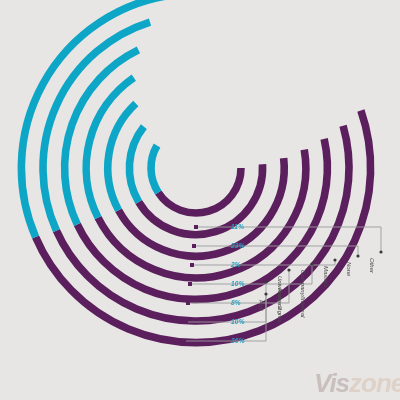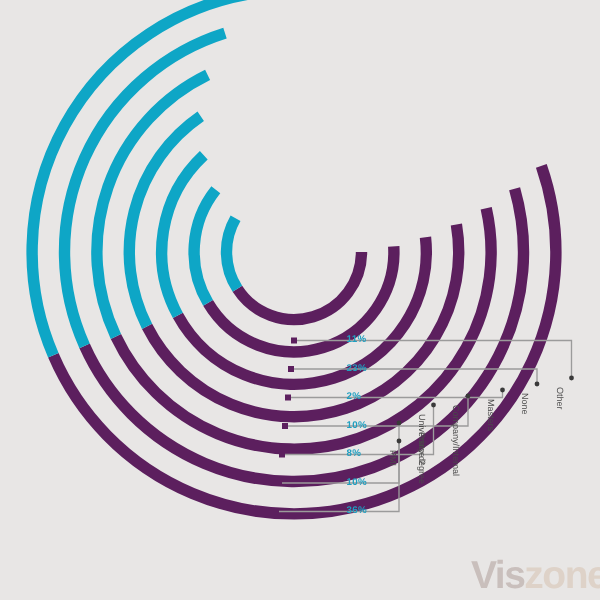--- a/index.html
+++ b/index.html
@@ -2,21 +2,21 @@
 <html><head>
 <meta charset="utf-8">
 <style>
   html,body{margin:0;padding:0;}
   body{
     width:400px;height:400px;overflow:hidden;
     background:#e8e6e5;
     font-family:"Liberation Sans", sans-serif;
     position:relative;
   }
-  #stage{position:absolute;inset:0;width:400px;height:336px;}
+  #stage{position:absolute;inset:0;width:400px;height:336px;font-style:italic;}
   svg.layer{position:absolute;left:0;top:0;width:400px;height:400px;display:block;}
 
   .wm{
     position:absolute; left:314px; top:368px;
     font-size:26px; font-weight:bold; letter-spacing:-1px;
     pointer-events:none; user-select:none;
   }
   .wm .a{color:#c9bfbc;}
   .wm .b{color:#ded2c8;}
 

